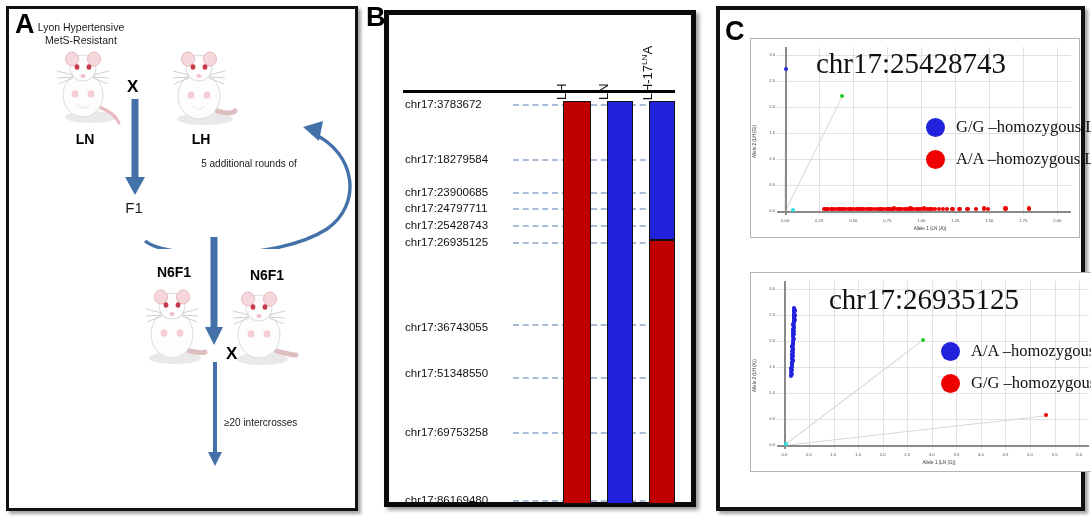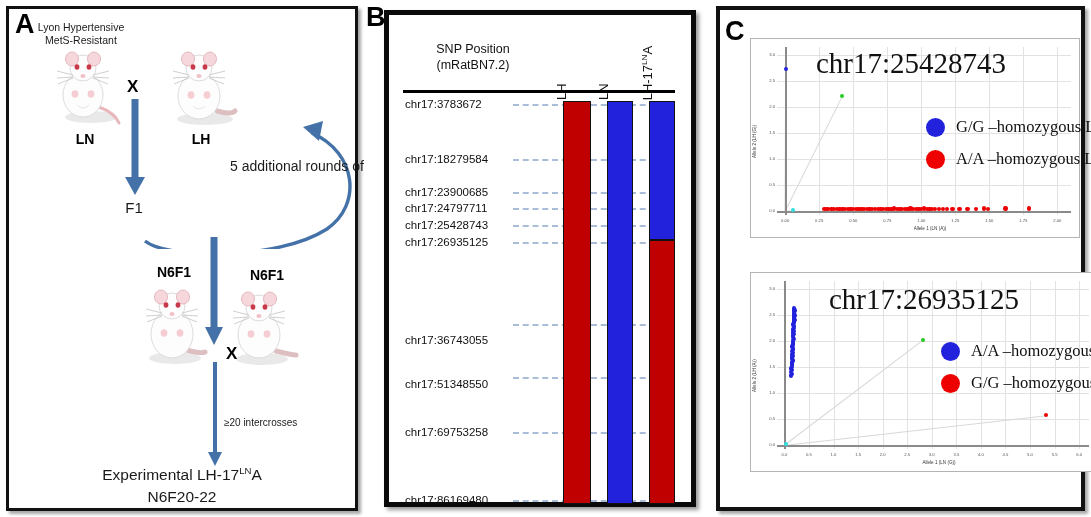--- a/index.html
+++ b/index.html
@@ -18,21 +18,21 @@
   .panel-letter{position:absolute;font-weight:bold;font-size:27px;color:#000;
                 font-family:"Liberation Sans",sans-serif;line-height:1;}
 
   
   .strain-caption{position:absolute;text-align:center;font-size:10.5px;color:#1a1a1a;
                   line-height:1.25;width:120px;}
   .strain-name{position:absolute;font-weight:bold;font-size:14px;color:#000;
                text-align:center;width:80px;}
   .cross-x{position:absolute;font-weight:bold;font-size:17px;color:#000;}
   .a-text{position:absolute;color:#1a1a1a;text-align:center;}
-  .loop-text{font-size:14px;line-height:1.35;width:200px;margin-left:48px;}
+  .loop-text{font-size:10px;line-height:1.35;width:200px;}
   .f1-label{font-size:15px;}
   .interc-label{font-size:10px;}
   .final-label{font-size:15.5px;line-height:1.4;width:250px;}
   sup.sm{font-size:.62em;vertical-align:super;}
 
   .rat{position:absolute;}
 
   
   #b-inner{position:absolute;left:0;top:0;right:0;bottom:0;}
   .b-head{position:absolute;text-align:center;font-size:12.5px;color:#111;
@@ -199,50 +199,42 @@
 
     <div class="cross-x" style="left:217px;top:335px;">X</div>
 
     <svg style="position:absolute;left:196px;top:353px;" width="20" height="106" viewBox="0 0 20 106">
       <line x1="10" y1="0" x2="10" y2="92" stroke="#4472a8" stroke-width="4"></line>
       <polygon points="3,90 17,90 10,104" fill="#4472a8"></polygon>
     </svg>
 
     <div class="a-text interc-label" style="left:215px;top:408px;width:110px;text-align:left;">≥20 intercrosses</div>
 
-    <div class="a-text final-label" style="left:48px;top:455px;">
-      <span>Experimental LH-17</span><sup class="sm">LN</sup><span>A</span><br>
-      <span>N6F20-22</span>
-    </div>
   </div>
 
   <div class="panel-letter" style="left:366px;top:4px;">B</div>
 
   <div class="panel-frame" id="panel-b">
     <div id="b-inner">
 
-      <div class="b-head" style="left:14px;top:26px;width:140px;">
-        <span>SNP Position</span><br>
-        <span>(mRatBN7.2)</span>
-      </div>
 
       <div class="b-colhead" style="left:180px;top:70px;"><span>LH</span></div>
       <div class="b-colhead" style="left:222px;top:70px;"><span>LN</span></div>
       <div class="b-colhead" style="left:266px;top:70px;"><span>LH-17</span><sup class="sm">LN</sup><span>A</span></div>
 
       <div class="b-rule" style="left:14px;top:75px;width:272px;"></div>
 
       <div class="b-snp" style="left:16px;top:83px;">chr17:3783672</div>
       <div class="b-snp" style="left:16px;top:138px;">chr17:18279584</div>
       <div class="b-snp" style="left:16px;top:171px;">chr17:23900685</div>
       <div class="b-snp" style="left:16px;top:187px;">chr17:24797711</div>
       <div class="b-snp" style="left:16px;top:204px;">chr17:25428743</div>
       <div class="b-snp" style="left:16px;top:221px;">chr17:26935125</div>
-      <div class="b-snp" style="left:16px;top:319px;">chr17:36743055</div>
-      <div class="b-snp" style="left:16px;top:363px;">chr17:51348550</div>
+      <div class="b-snp" style="left:16px;top:306px;">chr17:36743055</div>
+      <div class="b-snp" style="left:16px;top:352px;">chr17:51348550</div>
       <div class="b-snp" style="left:16px;top:411px;">chr17:69753258</div>
       <div class="b-snp" style="left:16px;top:479px;">chr17:86169480</div>
 
       <div class="b-dash" style="left:124px;top:89px;width:162px;"></div>
       <div class="b-dash" style="left:124px;top:144px;width:162px;"></div>
       <div class="b-dash" style="left:124px;top:177px;width:162px;"></div>
       <div class="b-dash" style="left:124px;top:193px;width:162px;"></div>
       <div class="b-dash" style="left:124px;top:210px;width:162px;"></div>
       <div class="b-dash" style="left:124px;top:227px;width:162px;"></div>
       <div class="b-dash" style="left:124px;top:309px;width:162px;"></div>

